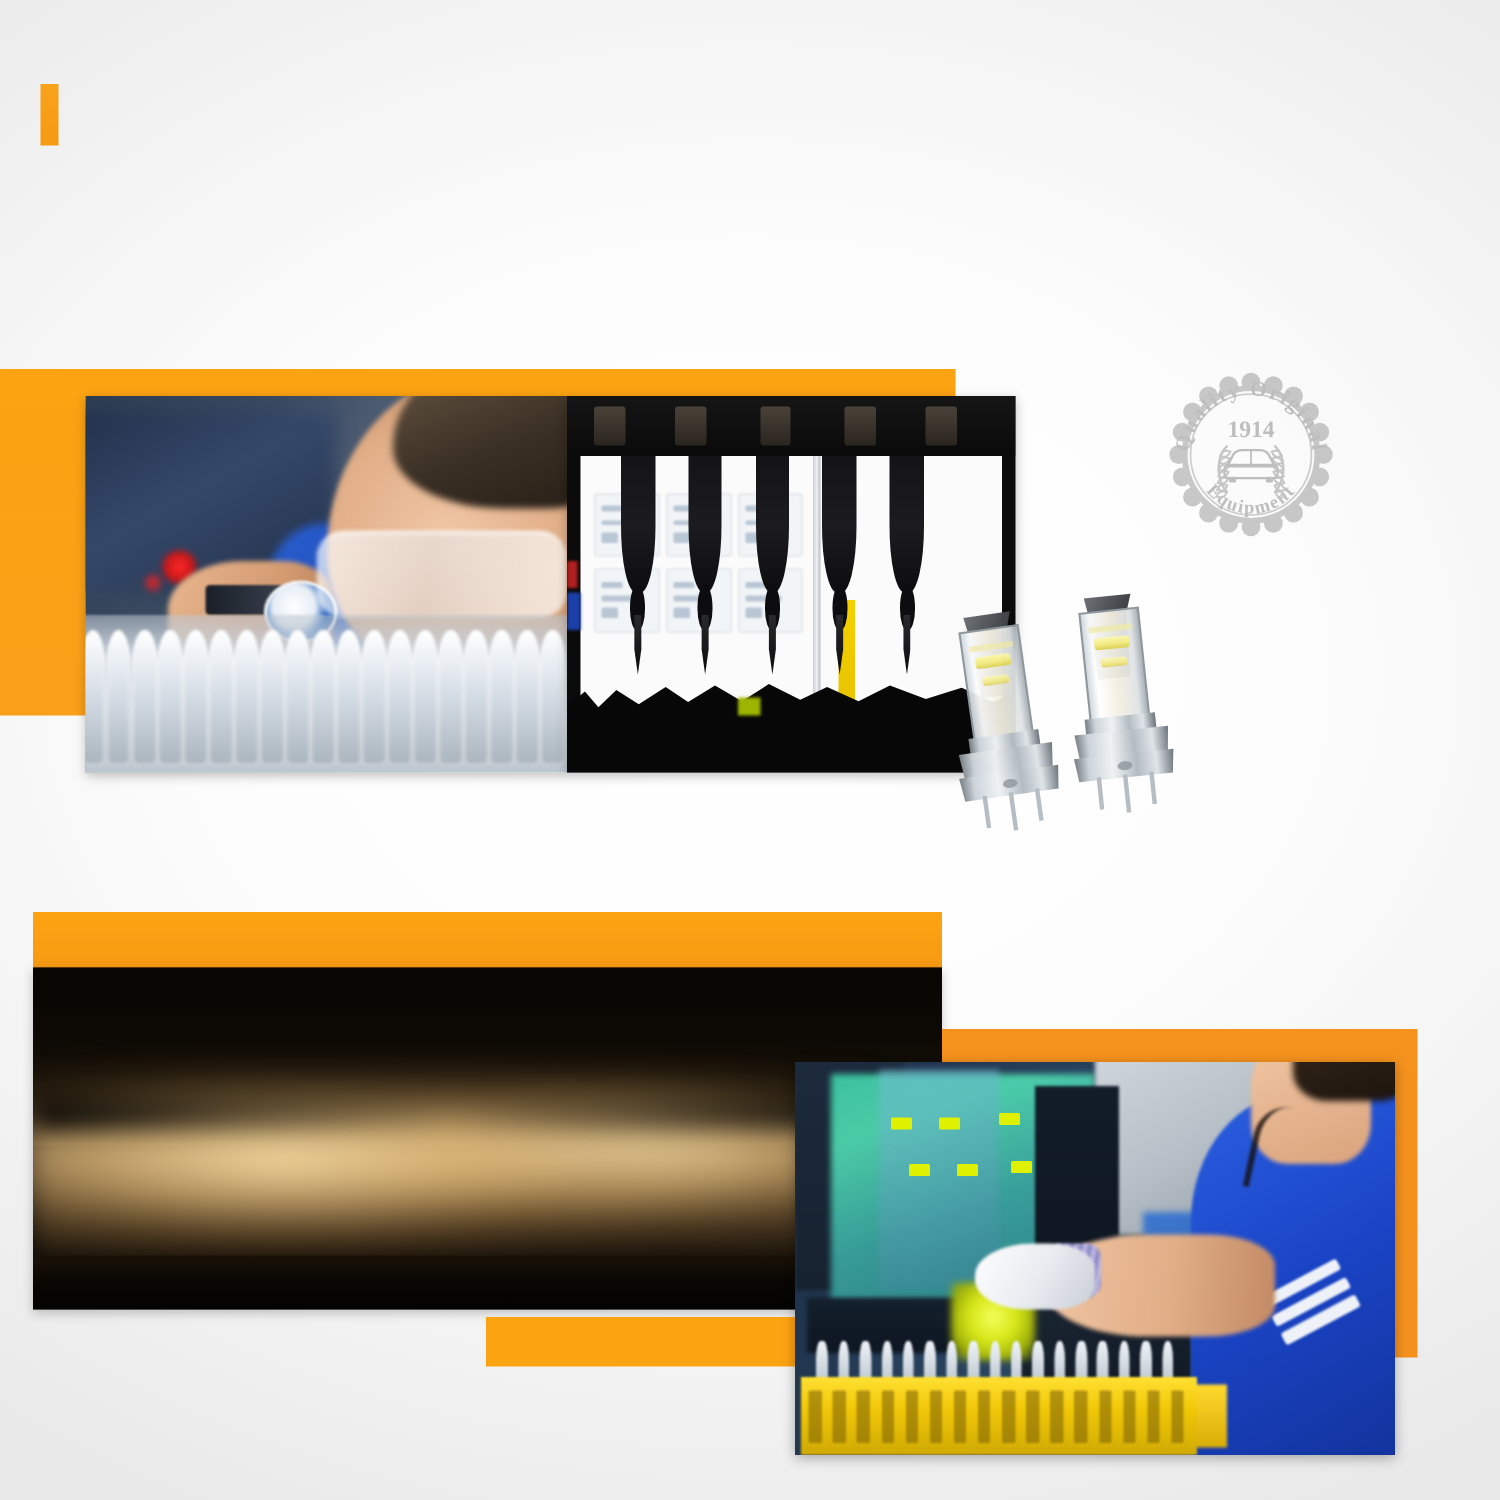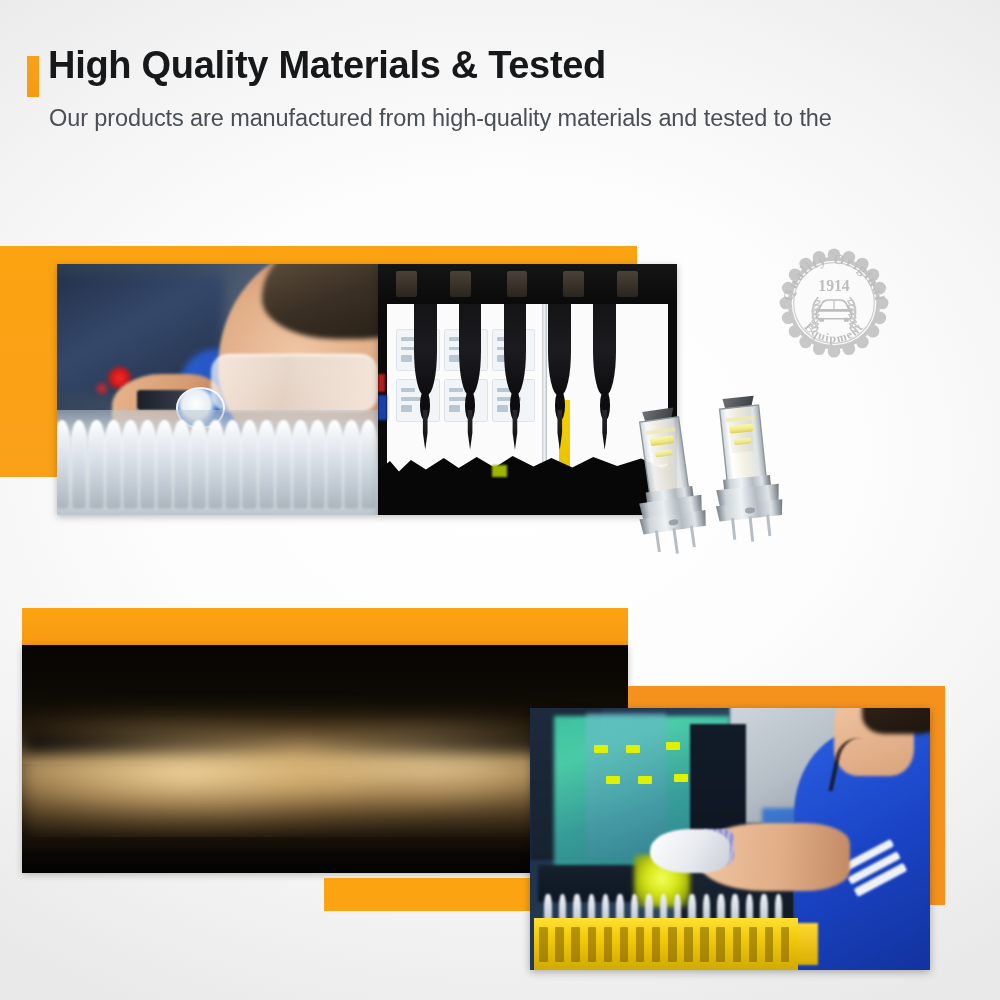--- a/index.html
+++ b/index.html
@@ -206,22 +206,20 @@
   .wk-tray-r{position:absolute;left:56%;bottom:2%;width:16%;height:16%;
     background:linear-gradient(180deg,#ffd92e,#d9ad05);filter:blur(1px);}
 </style>
 </head>
 <body>
 
 <div id="stage">
 
   <div id="header">
     <div id="title-accent"></div>
-    <div id="page-title">High Quality Materials &amp; Tested</div>
-    <div class="subline" id="sub-1">Our products are manufactured from high-quality materials and tested to the</div>
   </div>
 
   <div id="orange-block-upper"></div>
 
   <div id="photo-inspector">
     <div class="ph insp-bg"></div>
     <div class="insp-machine"></div>
     <div class="insp-red"></div>
     <div class="insp-red2"></div>
     <div class="insp-shirt"></div>

